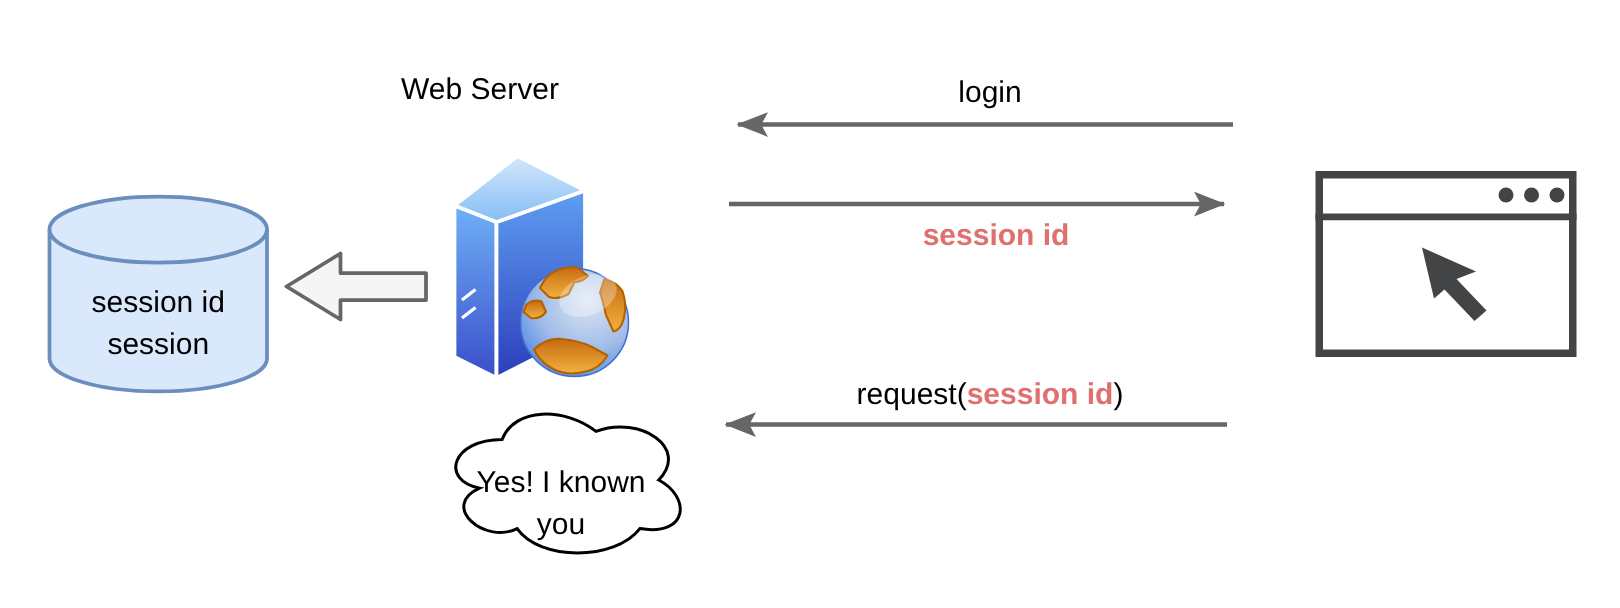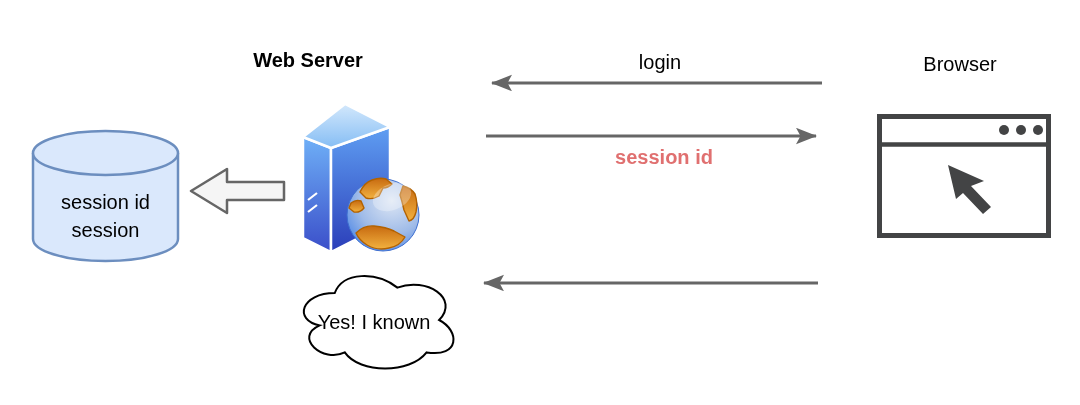--- a/index.html
+++ b/index.html
@@ -95,31 +95,32 @@
     <g>
       <rect x="879.5" y="116.5" width="169" height="119" fill="#ffffff" stroke="#434445" stroke-width="5"></rect>
       <line x1="877" y1="144.5" x2="1051" y2="144.5" stroke="#434445" stroke-width="4.5"></line>
       <circle cx="1004" cy="130" r="5" fill="#434445"></circle>
       <circle cx="1021" cy="130" r="5" fill="#434445"></circle>
       <circle cx="1038" cy="130" r="5" fill="#434445"></circle>
       <polygon points="948,165 984,181 971,186 991,207 983,214 963,193 956,199" fill="#434445"></polygon>
     </g>
   </svg>
 
-  <div class="lbl" style="left:208px; top:46px; width:200px;font-weight:bold;">Web Server</div>
+  <div class="lbl" style="left:220px; top:46px; width:200px;">Web Server</div>
 
-  <div class="lbl" style="left:860px; top:50px; width:200px;">Browser</div>
 
   <div class="lbl" style="left:555px; top:48px; width:210px;">login</div>
 
   <div class="lbl hl" style="left:559px; top:143px; width:210px;">session id</div>
 
+  <div class="lbl" style="left:510px; top:249px; width:300px;"><span>request(</span><span class="hl">session id</span><span>)</span></div>
 
   <div class="lbl" style="left:33px; top:188px; width:145px;">
     <div>session id</div>
     <div>session</div>
   </div>
 
   <div class="lbl" style="left:294px; top:293px; width:160px;margin-top:15px;">
     <div>Yes! I known</div>
+    <div>you</div>
   </div>
 
 </div>
 
 </body></html>

